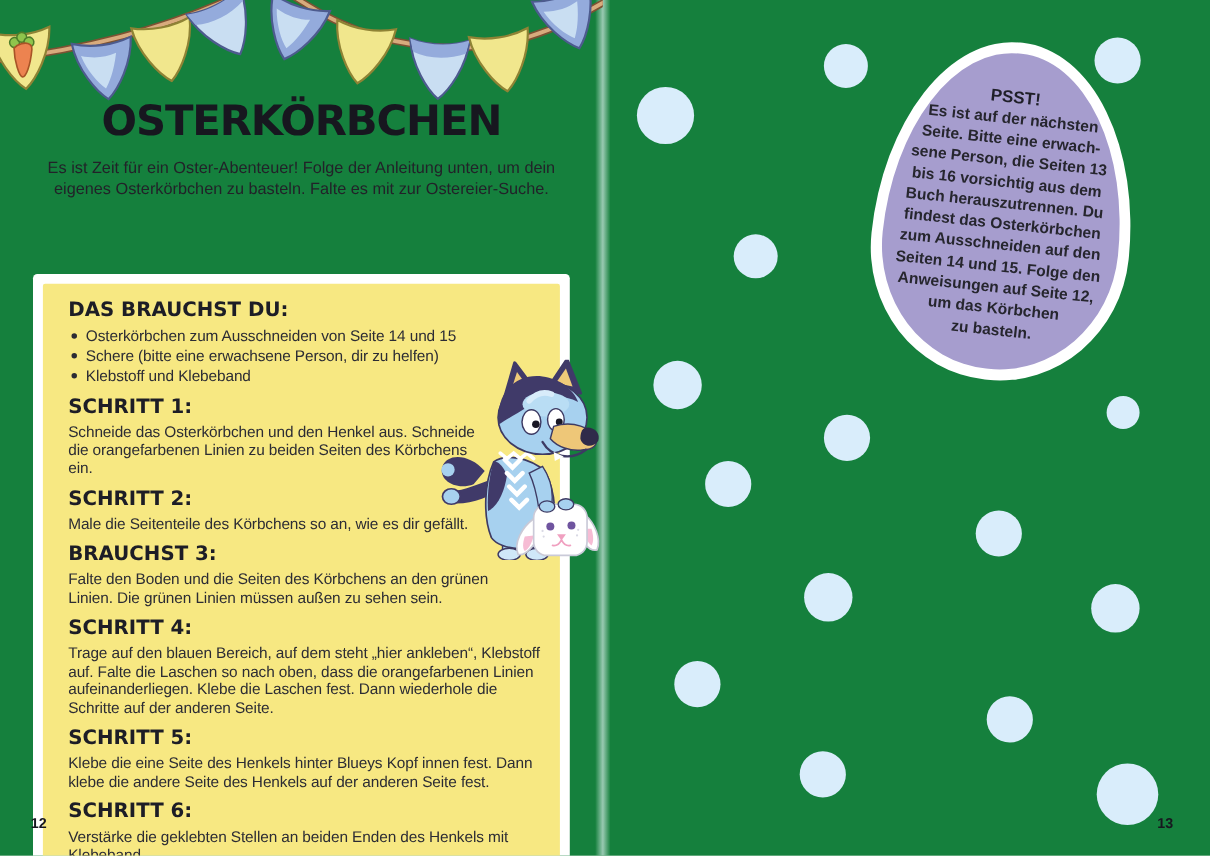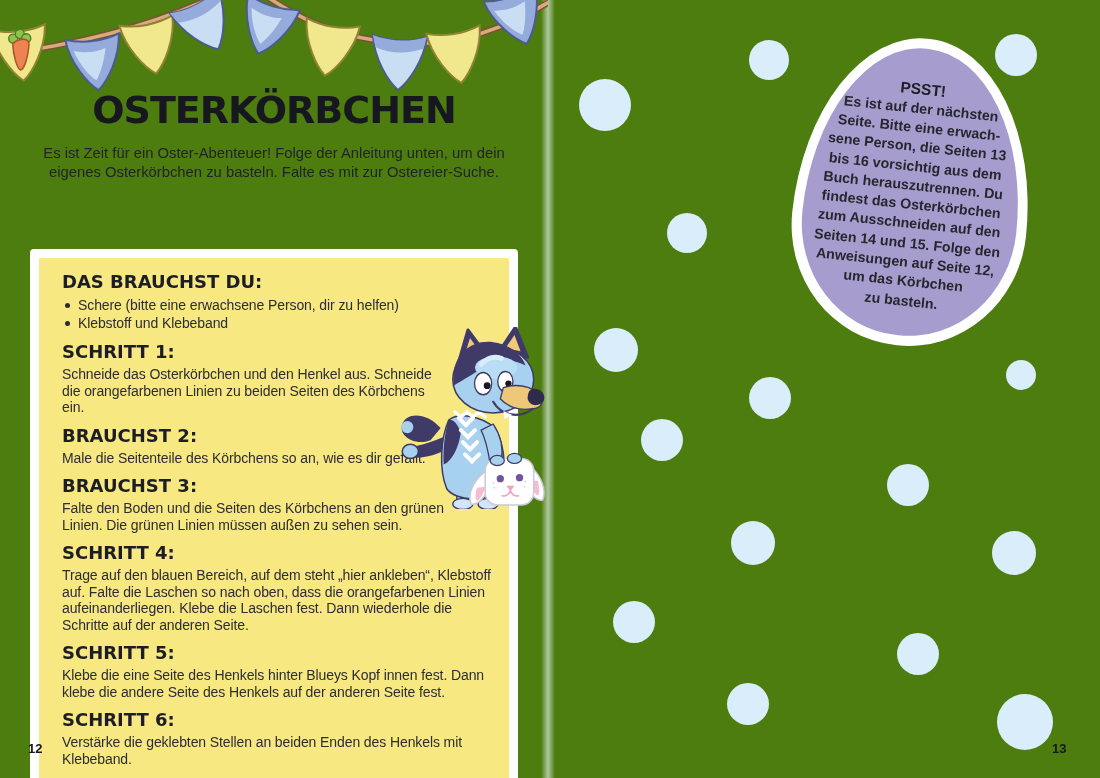--- a/index.html
+++ b/index.html
@@ -1,21 +1,21 @@
 <!DOCTYPE html>
 <html><head>
 <meta charset="utf-8">
 <style>
   * { margin:0; padding:0; box-sizing:border-box; }
   html,body { width:1100px; height:778px; overflow:hidden; }
   body { font-family:"Liberation Sans", sans-serif; }
 
   #book {
     position:relative; width:1100px; height:778px;
-    background:#4d7c0f; overflow:hidden;
+    background:#15803d; overflow:hidden;
   }
   .spine {
     position:absolute; left:541px; top:0; width:14px; height:778px;
     background:linear-gradient(90deg, rgba(255,255,255,0) 0%, rgba(240,250,255,.6) 50%, rgba(255,255,255,0) 100%);
     z-index:1;
   }
 
   
   .bunting { position:absolute; left:0; top:0; width:548px; height:118px; z-index:3; }
 
@@ -160,30 +160,31 @@
   <div class="intro">
     <div>Es ist Zeit für ein Oster-Abenteuer! Folge der Anleitung unten, um dein</div>
     <div>eigenes Osterkörbchen zu basteln. Falte es mit zur Ostereier-Suche.</div>
   </div>
 
   <div class="craft-frame">
     <div class="craft-box">
 
       <h2>DAS BRAUCHST DU:</h2>
       <ul>
+        <li>Osterkörbchen zum Ausschneiden von Seite 14 und 15</li>
         <li>Schere (bitte eine erwachsene Person, dir zu helfen)</li>
         <li>Klebstoff und Klebeband</li>
       </ul>
 
       <div class="step step-1">
         <h2>SCHRITT 1:</h2>
         <p>Schneide das Osterkörbchen und den Henkel aus. Schneide die orangefarbenen Linien zu beiden Seiten des Körbchens ein.</p>
       </div>
       <div class="step step-2">
-        <h2>BRAUCHST 2:</h2>
+        <h2>SCHRITT 2:</h2>
         <p>Male die Seitenteile des Körbchens so an, wie es dir gefällt.</p>
       </div>
       <div class="step step-3">
         <h2>BRAUCHST 3:</h2>
         <p>Falte den Boden und die Seiten des Körbchens an den grünen Linien. Die grünen Linien müssen außen zu sehen sein.</p>
       </div>
       <div class="step step-4">
         <h2>SCHRITT 4:</h2>
         <p>Trage auf den blauen Bereich, auf dem steht „hier ankleben“, Klebstoff auf. Falte die Laschen so nach oben, dass die orangefarbenen Linien aufeinanderliegen. Klebe die Laschen fest. Dann wiederhole die Schritte auf der anderen Seite.</p>
       </div>

